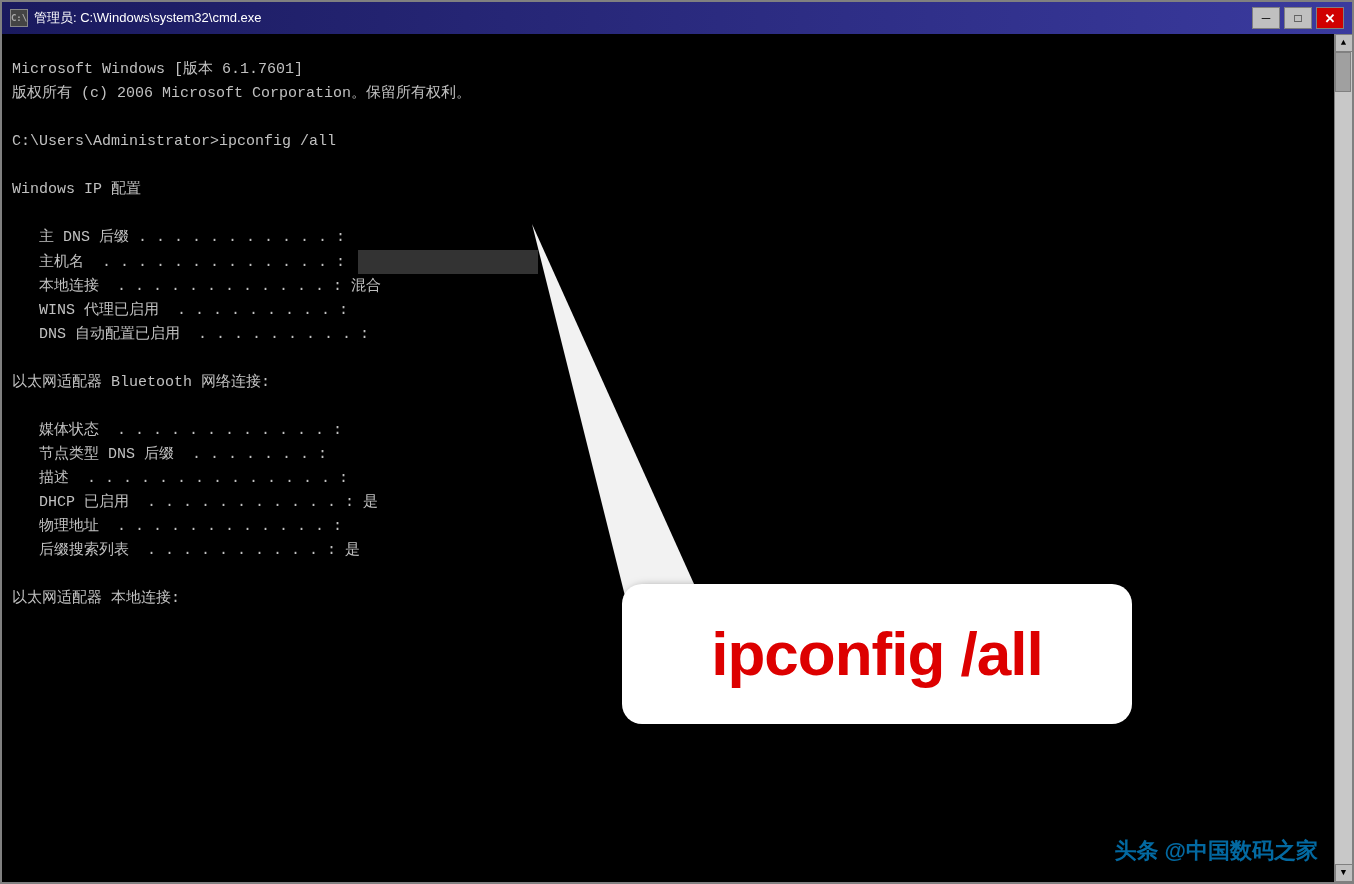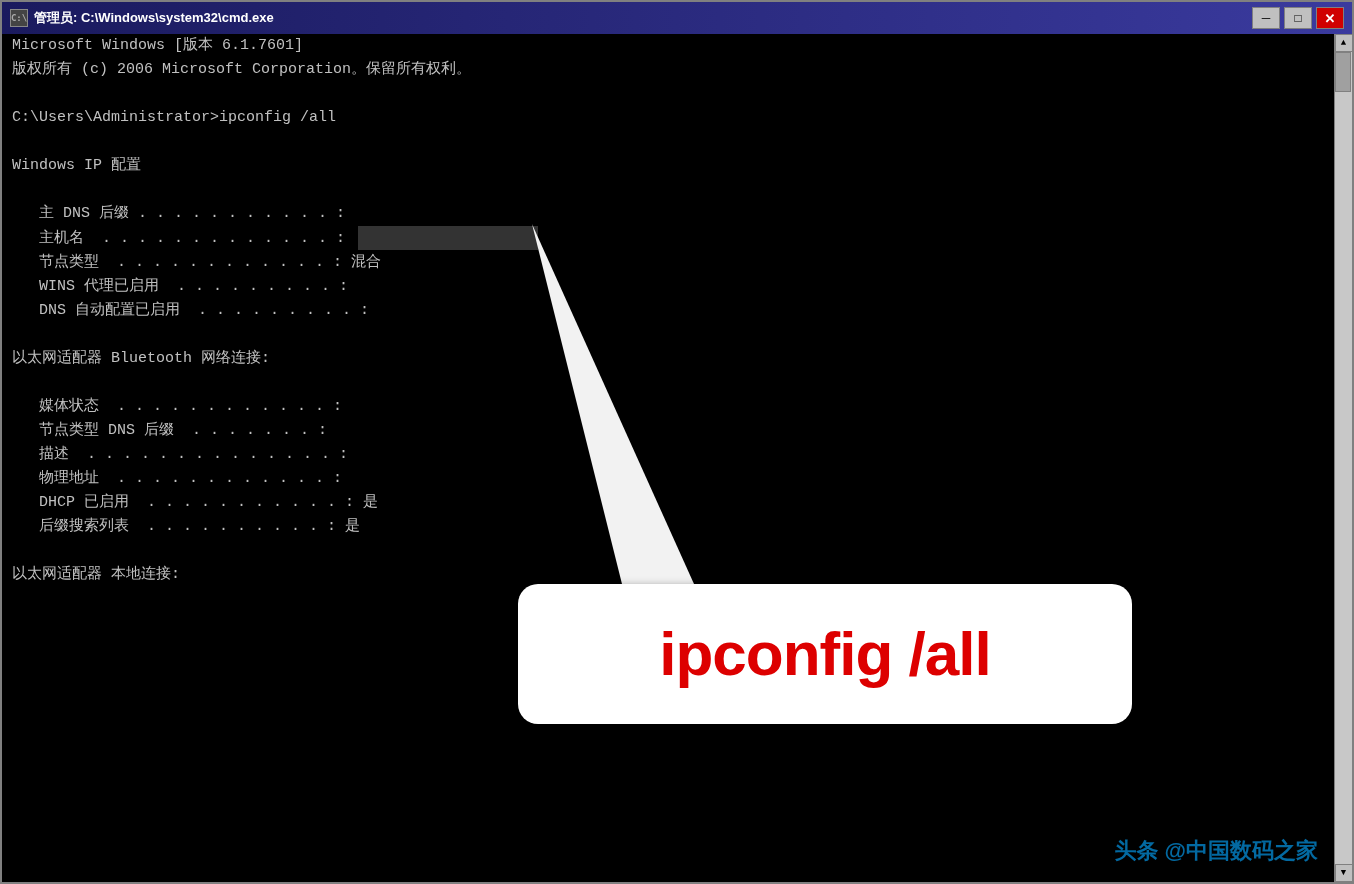--- a/index.html
+++ b/index.html
@@ -51,21 +51,21 @@
       font-size: 10px;
       color: white;
       font-weight: bold;
       font-family: Arial, sans-serif;
     }
 
     .title-bar-text {
       color: white;
       font-size: 13px;
       font-family: 'Microsoft YaHei', Arial, sans-serif;
-      font-weight: bold;
+      font-weight: normal;
     }
 
     .title-bar-buttons {
       display: flex;
       gap: 4px;
     }
 
     .tb-btn {
       width: 28px;
       height: 22px;
@@ -90,21 +90,21 @@
       display: flex;
       flex: 1;
       overflow: hidden;
     }
 
     
     .terminal {
       flex: 1;
       background: #000000;
       color: #c0c0c0;
-      padding: 0 10px;
+      padding: 24px 10px;
       font-size: 15px;
       font-family: 'Courier New', Courier, monospace;
       line-height: 1.6;
       overflow: hidden;
       position: relative;
     }
 
     .terminal-line {
       white-space: pre;
       display: block;
@@ -194,57 +194,57 @@
       <span class="terminal-line">&nbsp;</span>
 
       <span class="terminal-line">Windows IP 配置</span>
 
       <span class="terminal-line">&nbsp;</span>
 
       <span class="terminal-line">   主 DNS 后缀 . . . . . . . . . . . :</span>
 
       <span class="terminal-line">   主机名  . . . . . . . . . . . . . : <span class="redacted-box"></span></span>
 
-      <span class="terminal-line">   节点类型  . . . . . . . . . . . . : 混合</span>
+      <span class="terminal-line">   本地连接  . . . . . . . . . . . . : 混合</span>
 
 
       <span class="terminal-line">   WINS 代理已启用  . . . . . . . . . :</span>
 
       <span class="terminal-line">   DNS 自动配置已启用  . . . . . . . . . :</span>
 
       <span class="terminal-line">&nbsp;</span>
 
       <span class="terminal-line">以太网适配器 Bluetooth 网络连接:</span>
 
       <span class="terminal-line">&nbsp;</span>
 
       <span class="terminal-line">   媒体状态  . . . . . . . . . . . . :</span>
 
       <span class="terminal-line">   节点类型 DNS 后缀  . . . . . . . :</span>
 
       <span class="terminal-line">   描述  . . . . . . . . . . . . . . :</span>
 
+      <span class="terminal-line">   DHCP 已启用  . . . . . . . . . . . : 是</span>
+
       <span class="terminal-line">   物理地址  . . . . . . . . . . . . :</span>
-
-      <span class="terminal-line">   DHCP 已启用  . . . . . . . . . . . : 是</span>
 
       <span class="terminal-line">   后缀搜索列表  . . . . . . . . . . : 是</span>
 
       <span class="terminal-line">&nbsp;</span>
 
       <span class="terminal-line">以太网适配器 本地连接:</span>
 
       <div style="position:absolute; top:190px; left:510px; width:620px; height:530px; pointer-events:none;">
 
         <svg width="620" height="530" style="position:absolute; top:0; left:0;">
 
           <polygon points="20,0 200,400 120,400" fill="white" opacity="0.95"></polygon>
         </svg>
 
-        <div style="position:absolute; bottom:30px; right:0px; width:614px; height:140px; background:white; border-radius:20px; display:flex; align-items:center; justify-content:center; box-shadow: 3px 3px 10px rgba(0,0,0,0.5);">
+        <div style="position:absolute; bottom:30px; right:0px; width:510px; height:140px; background:white; border-radius:20px; display:flex; align-items:center; justify-content:center; box-shadow: 3px 3px 10px rgba(0,0,0,0.5);">
           <span style="font-size:62px; font-weight:900; color:#dd0000; font-family:Arial, sans-serif; letter-spacing:-1px;">ipconfig /all</span>
         </div>
       </div>
 
       <div style="position:absolute; bottom:14px; right:16px; color:#0369a1; font-size:22px; font-family:'Microsoft YaHei', Arial, sans-serif; font-weight:bold; text-shadow: 1px 1px 3px rgba(0,0,0,0.9);">头条 @中国数码之家</div>
     </div>
 
     <div class="scrollbar">
       <div class="scroll-btn">▲</div>
       <div class="scroll-track">

